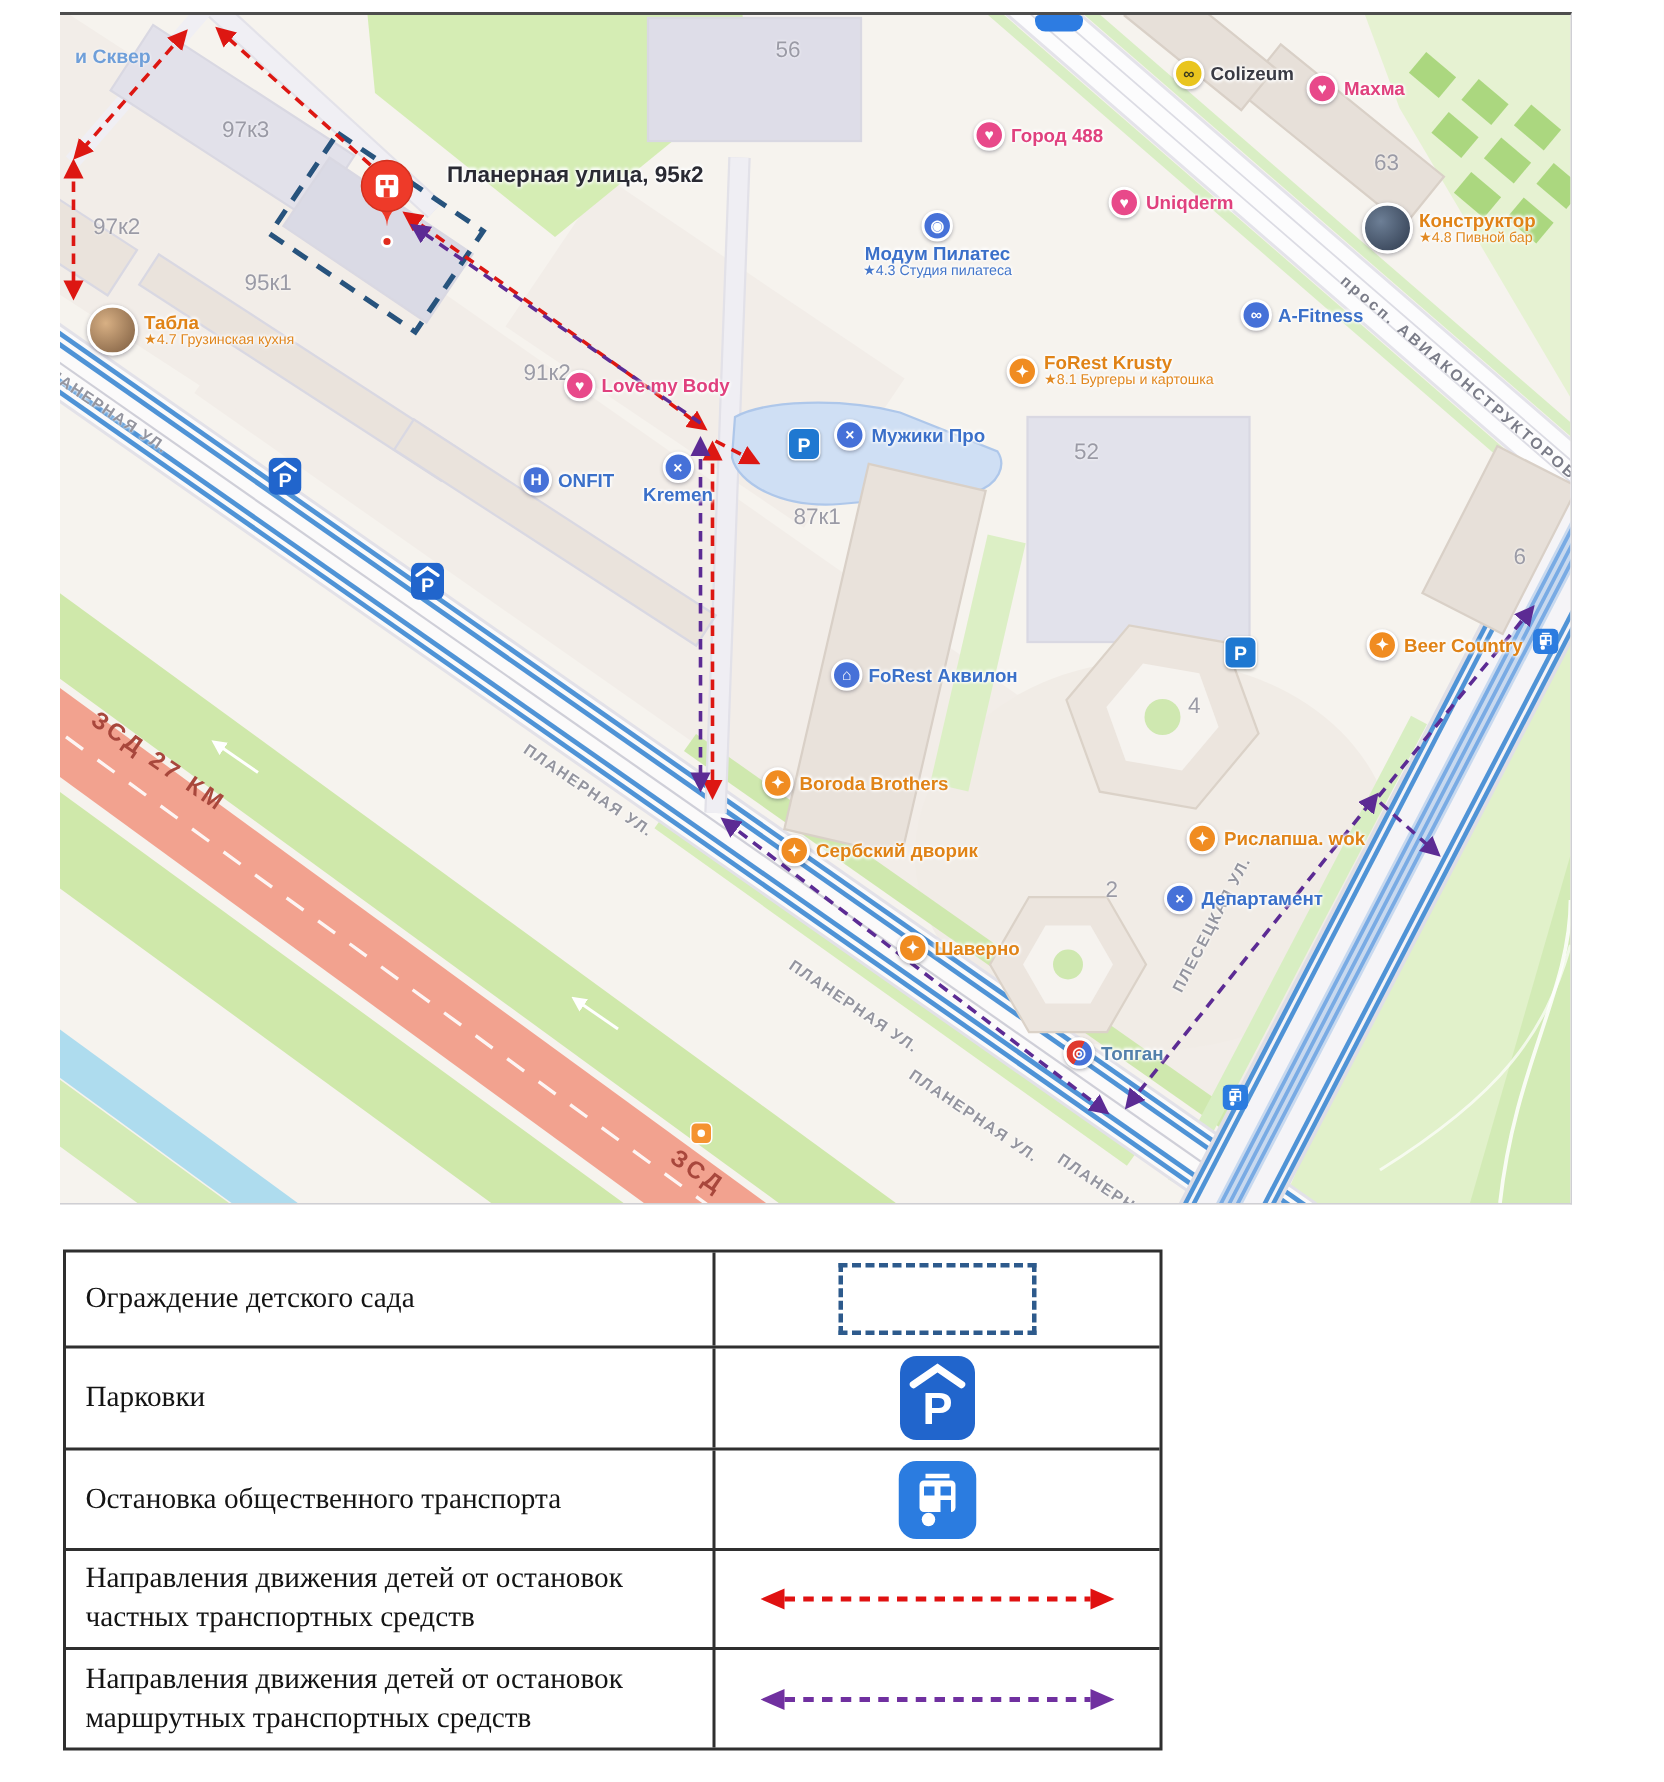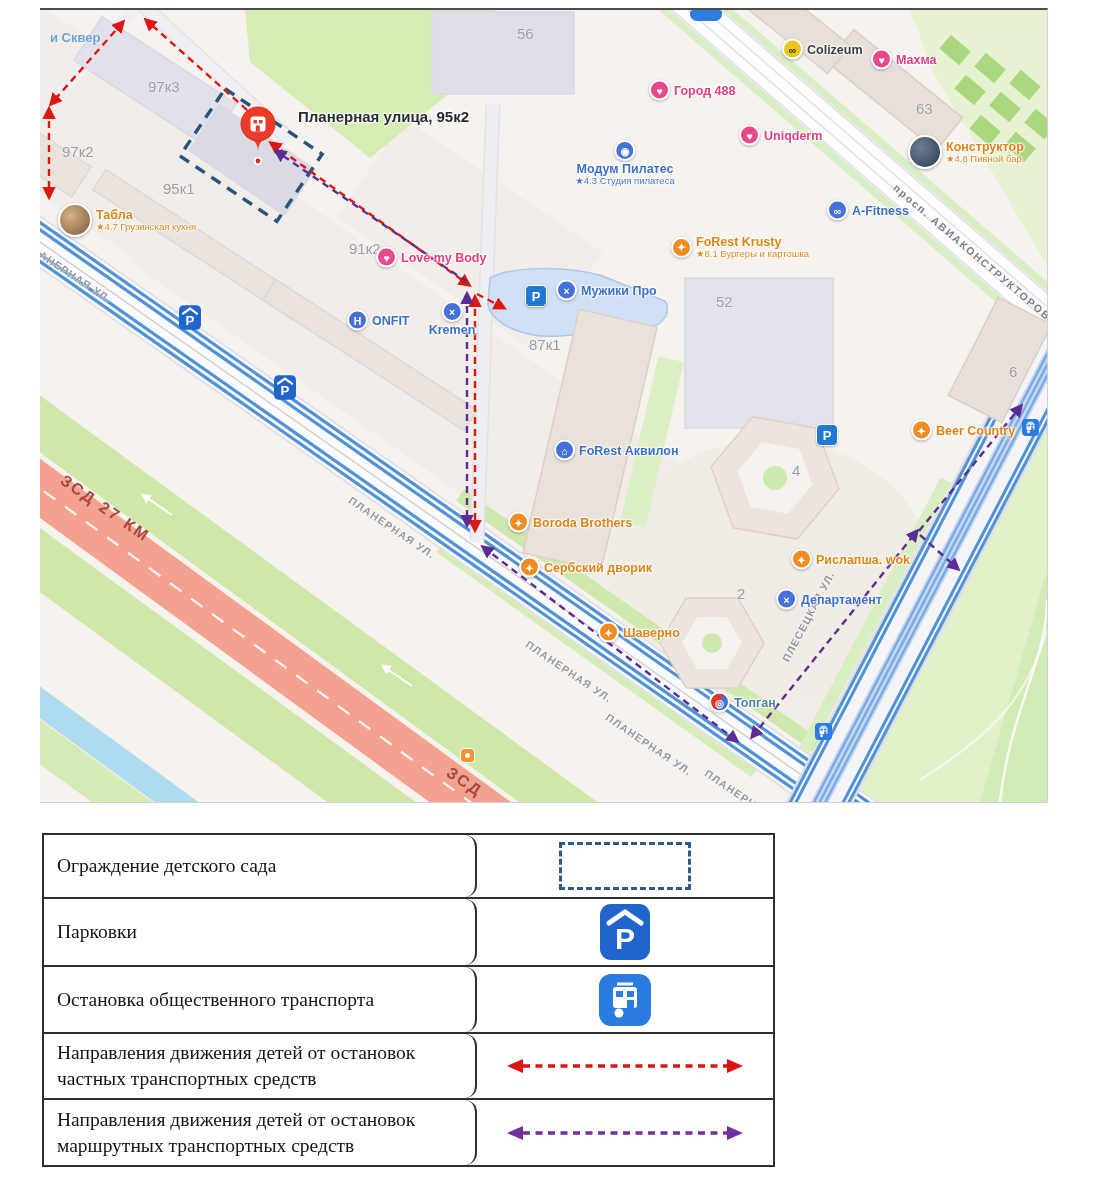--- a/index.html
+++ b/index.html
@@ -39,21 +39,21 @@
        font-weight:700;font-size:13px;border:1.5px solid #fff;box-shadow:0 1px 2px rgba(0,0,0,.25);}
   .cam{width:13px;height:13px;background:#f59331;border-radius:4px;border:1.5px solid #fff;}
   .cam::after{content:"";display:block;width:5px;height:5px;background:#fff;border-radius:50%;margin:2.5px auto;}
   .topcut{width:32px;height:11px;background:#2d7ce2;border-radius:3px 3px 7px 7px;}
   
   .legend{position:absolute;left:42px;top:833px;width:733px;border:2px solid #2f2f2f;
        font-family:"Liberation Serif",serif;color:#141414;box-sizing:border-box;}
   .lrow{display:flex;border-top:2px solid #2f2f2f;}
   .lrow:first-child{border-top:none;}
   .lcell-t{width:433px;flex:none;display:flex;align-items:center;padding:6px 10px 6px 13px;
-       font-size:19.5px;line-height:1.32;border-right:2px solid #2f2f2f;box-sizing:border-box;border-radius:12px;}
+       font-size:19.5px;line-height:1.32;border-right:2px solid #2f2f2f;box-sizing:border-box;}
   .lcell-s{flex:1;display:flex;align-items:center;justify-content:center;}
   .fencebox{width:126px;height:42px;border:3px dashed #2d5a8c;}
 </style>
 </head>
 <body>
 
 <div class="page">
 
   <div class="map">
     <svg class="base" width="1007" height="792" viewBox="0 0 1007 792">

